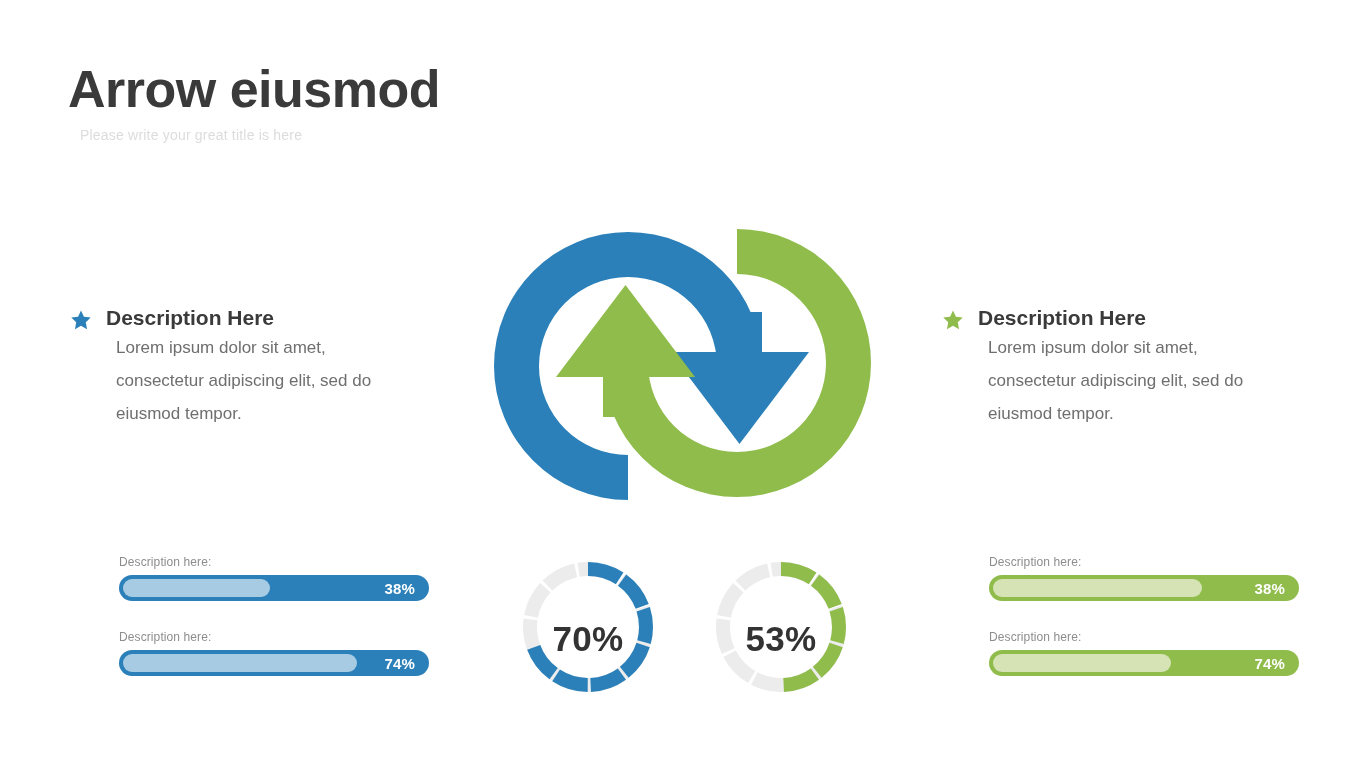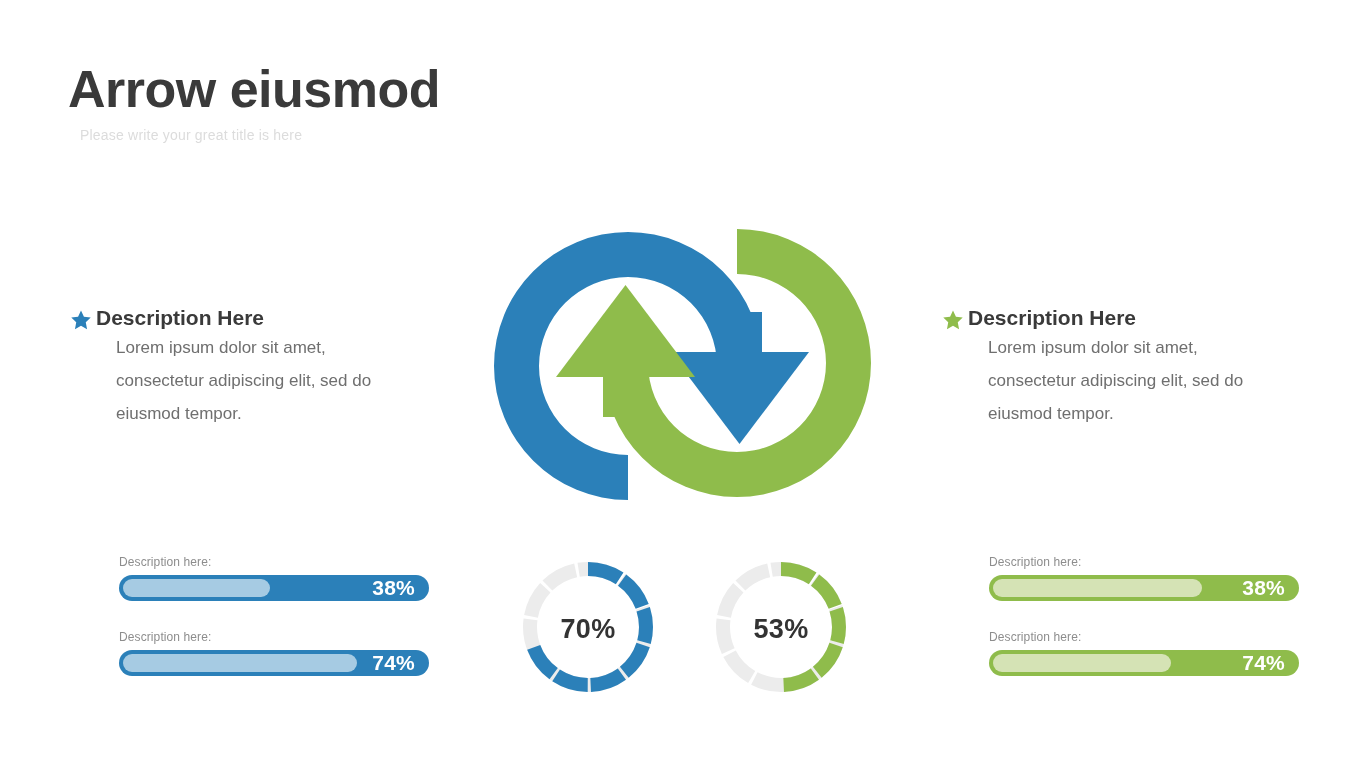--- a/index.html
+++ b/index.html
@@ -21,21 +21,21 @@
   .page-subtitle {
     position:absolute; left:80px; top:127px;
     font-size:14px; color:#dcdcdc; letter-spacing:0.2px;
   }
 
   
   .desc-block { position:absolute; width:330px; }
   .desc-left  { left:70px;  top:305px; }
   .desc-right { left:942px; top:305px; }
 
-  .desc-head { display:flex; align-items:flex-start; gap:4px; }
+  .desc-head { display:flex; align-items:flex-start; gap:14px; }
   .star-icon { width:22px; height:22px; flex:0 0 22px; margin-top:4px; display:block; }
   .desc-title {
     font-size:21px; font-weight:bold; color:#3a3a3a; line-height:1.1;
     padding-top:1px;
   }
   .desc-body {
     margin-top:0; margin-left:46px;
     font-size:17px; color:#6f6f6f; line-height:1.95;
     width:290px;
   }
@@ -51,40 +51,40 @@
     position:relative; height:26px; border-radius:13px;
     display:flex; align-items:center; justify-content:flex-end;
     padding-right:14px;
   }
   .bar-fill {
     position:absolute; left:4px; top:4px; bottom:4px;
     border-radius:9px;
   }
   .bar-value {
     position:relative; z-index:2;
-    font-size:21px; font-weight:bold; color:#ffffff; letter-spacing:0.2px;
+    font-size:15px; font-weight:bold; color:#ffffff; letter-spacing:0.2px;
   }
   .track-blue  { background:#2b80b9; }
   .fill-blue   { background:#a6cbe3; }
   .track-green { background:#8fbc4b; }
   .fill-green  { background:#d5e3b5; }
 
   
   .arrows-graphic { position:absolute; left:470px; top:212px; width:425px; height:305px; }
   .arrows-graphic svg { display:block; width:100%; height:100%; }
 
   
   .donut { position:absolute; width:140px; height:140px; }
   .donut-blue  { left:518px; top:557px; }
   .donut-green { left:711px; top:557px; }
   .donut svg { display:block; width:140px; height:140px; }
   .donut-value {
-    position:absolute; left:0; top:2px; width:140px; height:140px;
+    position:absolute; left:0; top:12px; width:140px; height:140px;
     display:flex; align-items:center; justify-content:center;
-    font-size:27px; font-weight:bold; color:#333333; letter-spacing:0.3px;
+    font-size:35px; font-weight:bold; color:#333333; letter-spacing:0.3px;
   }
 </style>
 </head>
 <body>
 
 <div class="slide">
 
   <div class="page-title">Arrow eiusmod</div>
   <div class="page-subtitle">Please write your great title is here</div>
 

